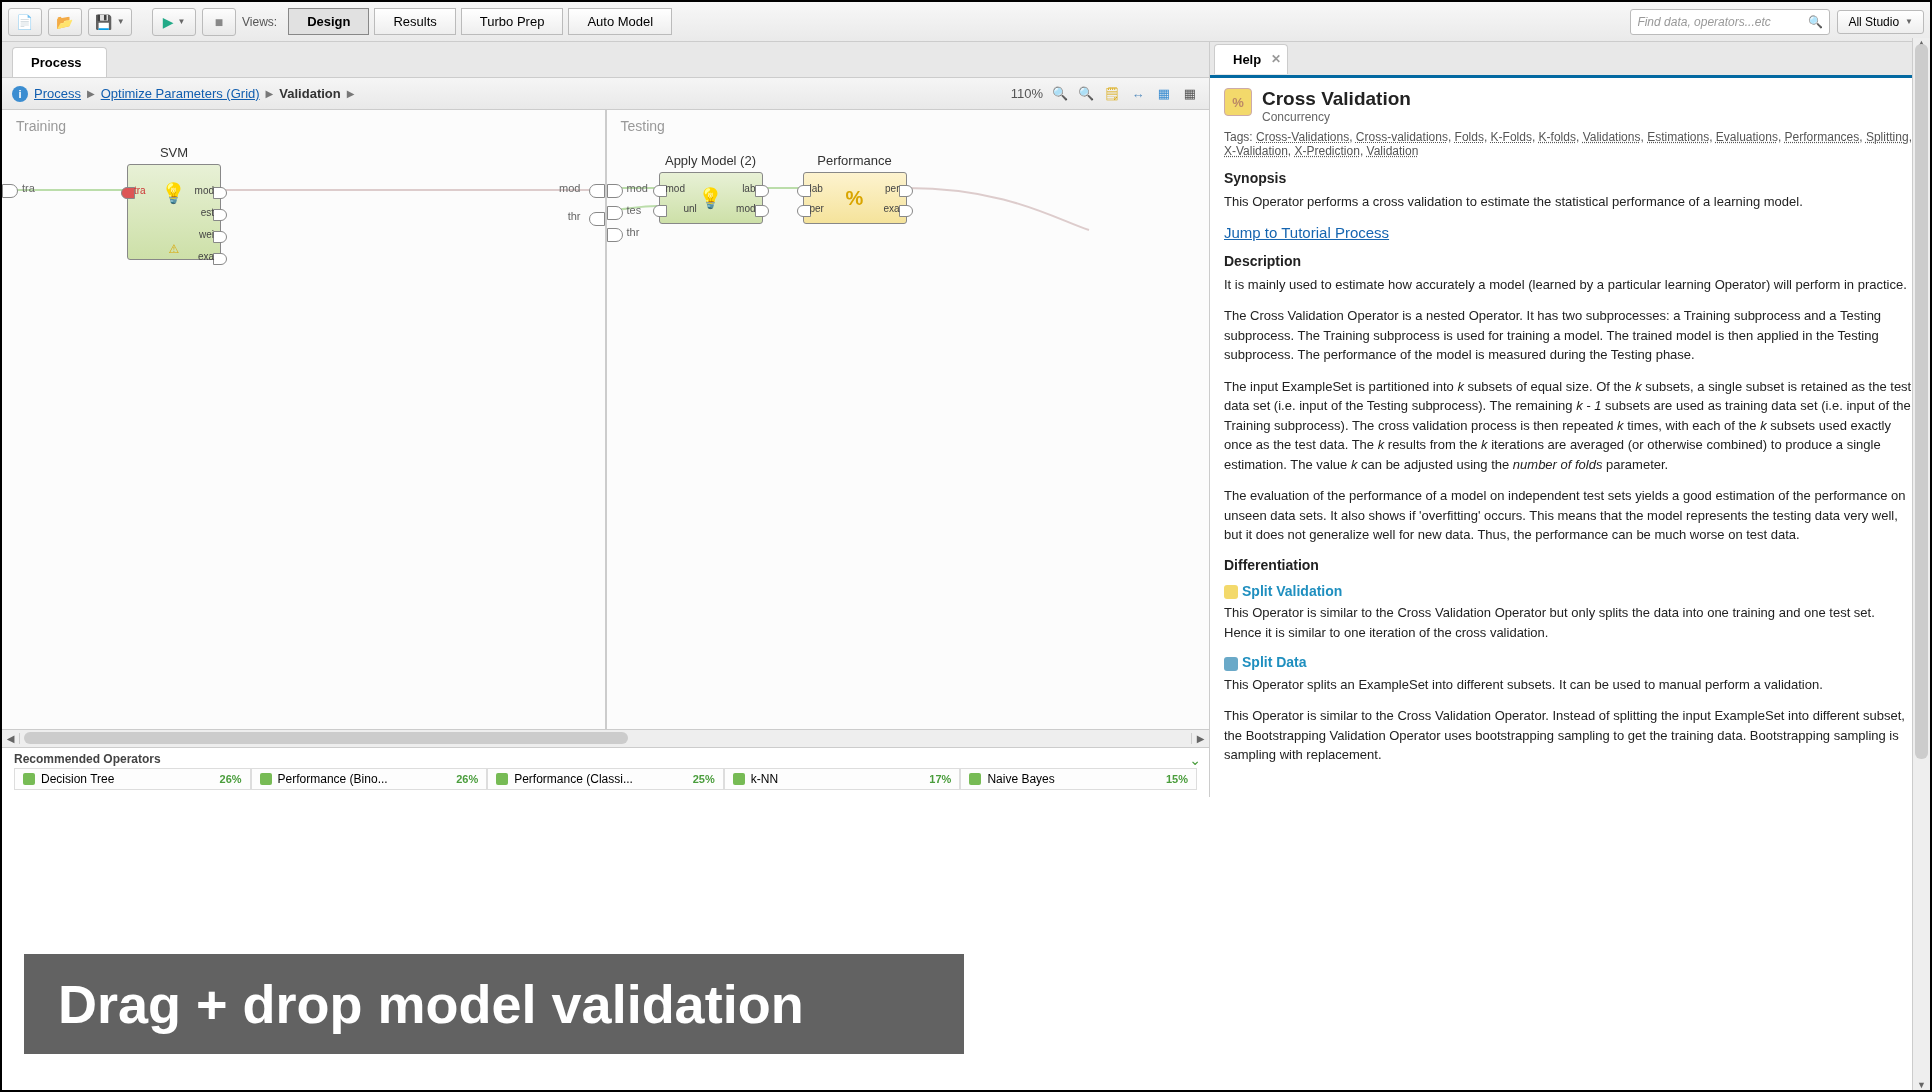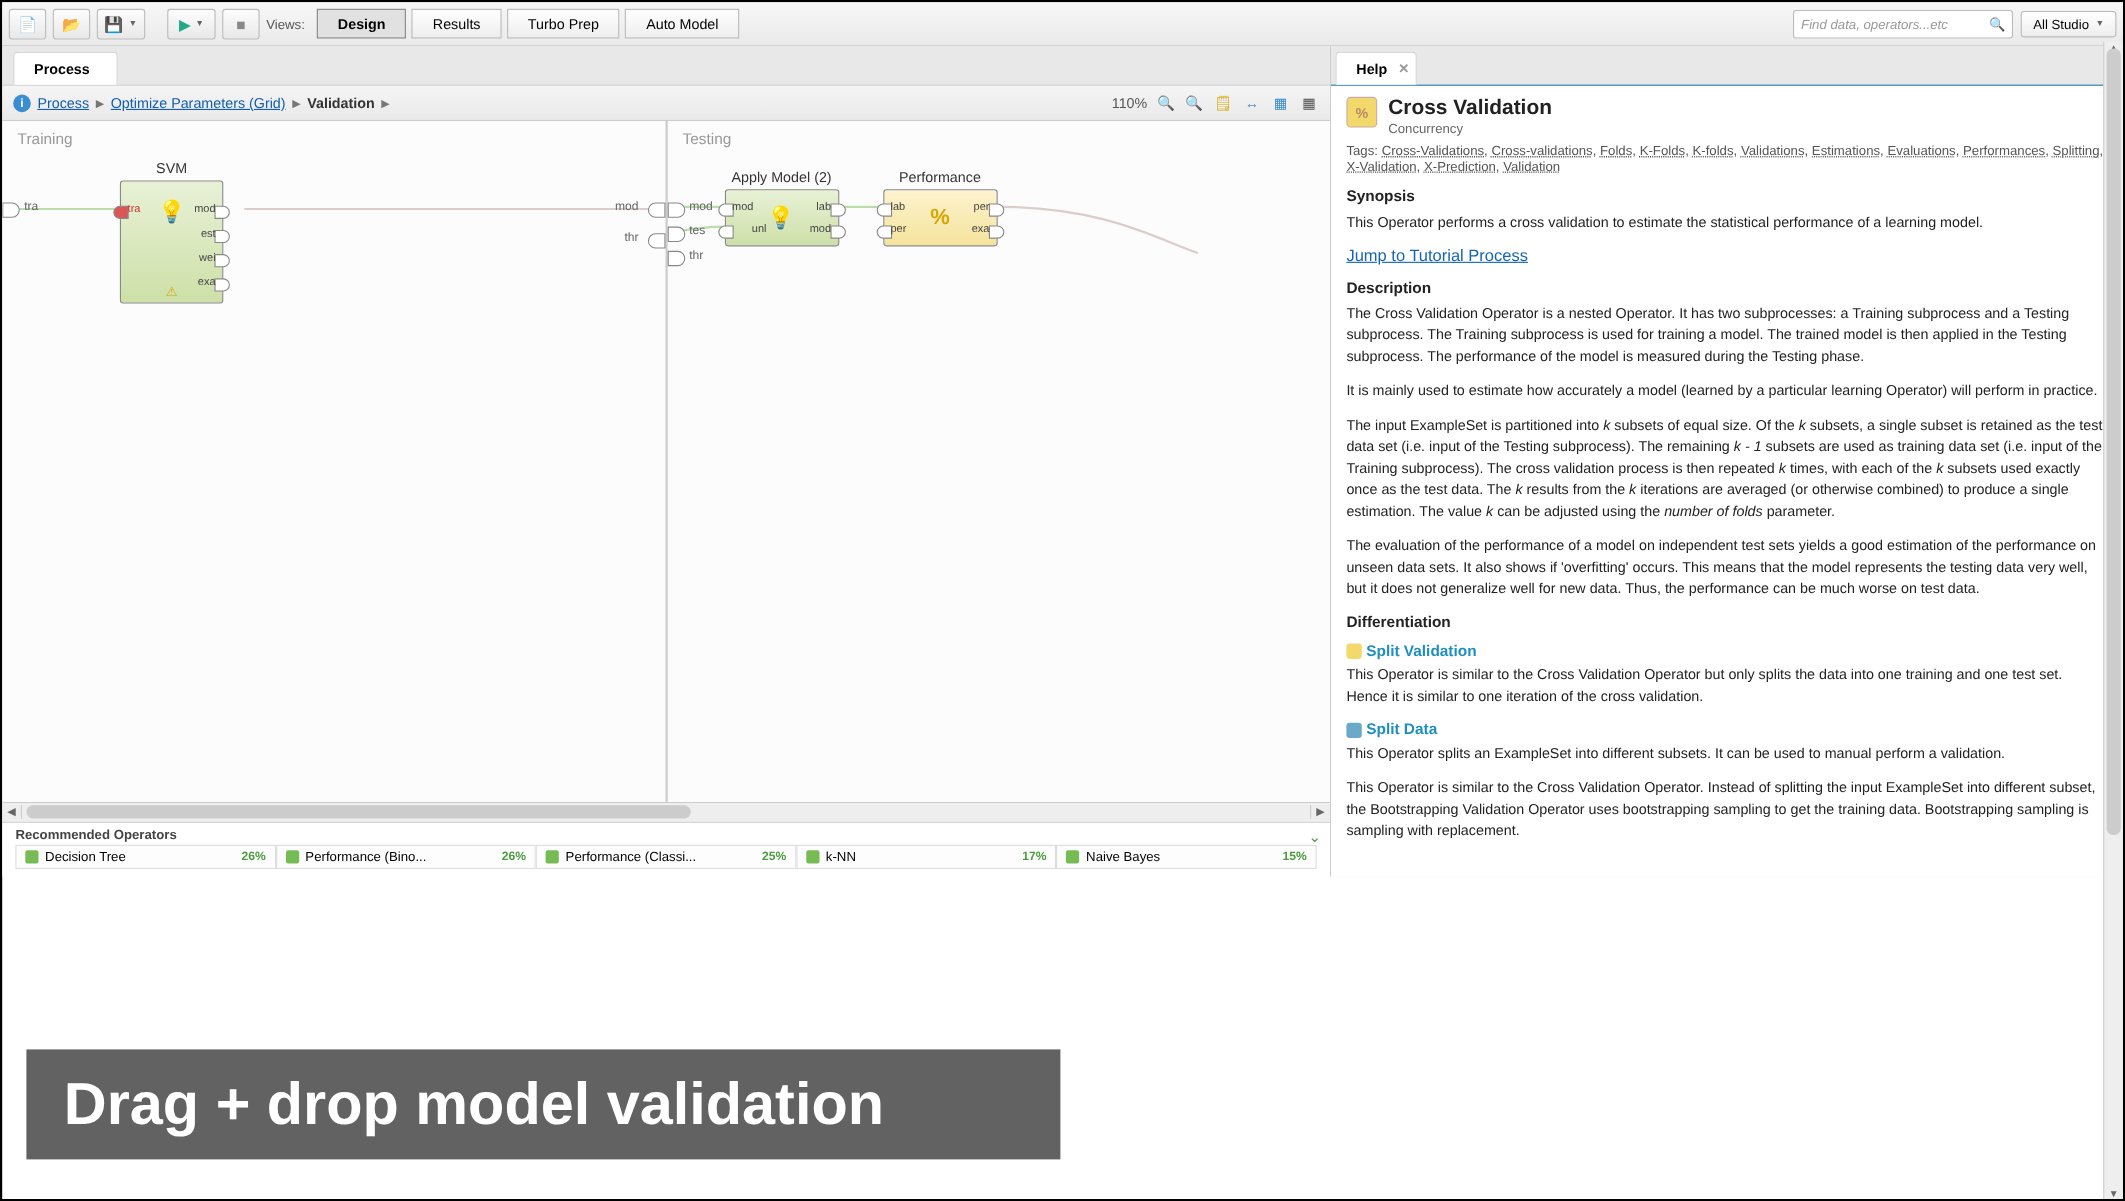--- a/index.html
+++ b/index.html
@@ -64,21 +64,21 @@
 
 .rec-bar { height:50px; border-top:1px solid #ccc; background:#fff; position:relative; }
 .rec-title { font-size:12px; font-weight:600; padding:4px 12px 2px; color:#444;}
 .rec-row { display:flex; padding:0 12px; gap:0;}
 .rec-item { flex:1; border:1px solid #ddd; padding:3px 8px; font-size:12px; display:flex; align-items:center; gap:6px; background:#fdfdfd;}
 .rec-item .pct { margin-left:auto; color:#4a9d3c; font-weight:600; font-size:11px;}
 .rec-item .pico { width:12px;height:12px; background:#7b5; border-radius:2px;}
 .rec-expand { position:absolute; right:8px; top:4px; color:#4a9d3c; font-size:14px;}
 
 
-.help-tab-bar { height: 36px; background:#e8e8e8; display:flex; align-items:flex-end; padding-left:4px; border-bottom:1px solid #0369a1;}
+.help-tab-bar { height: 36px; background:#e8e8e8; display:flex; align-items:center; padding-left:4px; border-bottom:3px solid #0369a1;}
 .help-tab { background:#fff; border:1px solid #ccc; border-bottom:none; padding:7px 26px 7px 18px; font-size:13px; font-weight:600; border-radius:4px 4px 0 0; position:relative;}
 .help-tab .x { position:absolute; right:6px; top:7px; font-size:12px; color:#999;}
 .help-body { flex:1; background:#fff; overflow-y:auto; padding: 10px 18px 20px 14px; font-size:13px; color:#222; position:relative;}
 .help-head { display:flex; gap:10px; align-items:flex-start; margin-bottom:6px;}
 .help-ic { width:28px;height:28px; background:#f3d96b; border:1px solid #caa; border-radius:4px; display:flex;align-items:center;justify-content:center; color:#b86; font-weight:bold;}
 .help-h1 { font-size:19px; font-weight:700;}
 .help-sub { font-size:12px; color:#666;}
 .tags-row { font-size:12px; color:#555; margin-bottom:12px;}
 .tags-row a { color:#555; text-decoration:underline dotted;}
 .h-sec { font-size:14px; font-weight:700; margin:12px 0 6px;}
@@ -168,21 +168,21 @@
         <span class="panel-title">Training</span>
 
         <svg class="wires">
               <path class="wire" d="M 0 80 C 60 80 60 80 122 80"></path>
               <path class="wire out" d="M 220 80 C 400 80 400 80 642 80"></path>
             </svg>
 
         <span class="port-lbl" style="top:72px;left:20px;">tra</span>
         <div class="port" style="top:74px;left:0;"></div>
 
-        <div class="op-block op-green" style="left:107px; top:54px; width:94px; height:112px;">
+        <div class="op-block op-green" style="left:125px; top:54px; width:94px; height:96px;">
           <div class="op-title">SVM</div>
           <div class="op-port-l" style="top:22px;background:#d55;"></div>
           <span class="op-port-lbl" style="left:6px;top:20px;color:#c33;">tra</span>
           <span class="op-ic" style="top:28px;">💡</span>
           <div class="op-port-r" style="top:22px;"></div>
           <span class="op-port-lbl" style="right:6px;top:20px;">mod</span>
           <div class="op-port-r" style="top:44px;"></div>
           <span class="op-port-lbl" style="right:6px;top:42px;">est</span>
           <div class="op-port-r" style="top:66px;"></div>
           <span class="op-port-lbl" style="right:6px;top:64px;">wei</span>
@@ -299,22 +299,22 @@
       <div class="tags-row">
         <span>Tags:</span>
         <a>Cross-Validations</a>, <a>Cross-validations</a>, <a>Folds</a>, <a>K-Folds</a>, <a>K-folds</a>, <a>Validations</a>, <a>Estimations</a>, <a>Evaluations</a>, <a>Performances</a>, <a>Splitting</a>, <a>X-Validation</a>, <a>X-Prediction</a>, <a>Validation</a>
       </div>
 
       <div class="h-sec">Synopsis</div>
       <div class="h-p">This Operator performs a cross validation to estimate the statistical performance of a learning model.</div>
       <a class="h-link">Jump to Tutorial Process</a>
 
       <div class="h-sec">Description</div>
+      <div class="h-p">It is mainly used to estimate how accurately a model (learned by a particular learning Operator) will perform in practice.</div>
       <div class="h-p">The Cross Validation Operator is a nested Operator. It has two subprocesses: a Training subprocess and a Testing subprocess. The Training subprocess is used for training a model. The trained model is then applied in the Testing subprocess. The performance of the model is measured during the Testing phase.</div>
-      <div class="h-p">It is mainly used to estimate how accurately a model (learned by a particular learning Operator) will perform in practice.</div>
       <div class="h-p">
         <span>The input ExampleSet is partitioned into </span><em>k</em><span> subsets of equal size. Of the </span><em>k</em><span> subsets, a single subset is retained as the test data set (i.e. input of the Testing subprocess). The remaining </span><em>k - 1</em><span> subsets are used as training data set (i.e. input of the Training subprocess). The cross validation process is then repeated </span><em>k</em><span> times, with each of the </span><em>k</em><span> subsets used exactly once as the test data. The </span><em>k</em><span> results from the </span><em>k</em><span> iterations are averaged (or otherwise combined) to produce a single estimation. The value </span><em>k</em><span> can be adjusted using the </span><em>number of folds</em><span> parameter.</span>
       </div>
       <div class="h-p">The evaluation of the performance of a model on independent test sets yields a good estimation of the performance on unseen data sets. It also shows if 'overfitting' occurs. This means that the model represents the testing data very well, but it does not generalize well for new data. Thus, the performance can be much worse on test data.</div>
 
       <div class="h-sec">Differentiation</div>
 
       <div style="margin:10px 0 4px;"><span class="diff-ic"></span><a class="diff-link">Split Validation</a></div>
       <div class="h-p">This Operator is similar to the Cross Validation Operator but only splits the data into one training and one test set. Hence it is similar to one iteration of the cross validation.</div>
 

